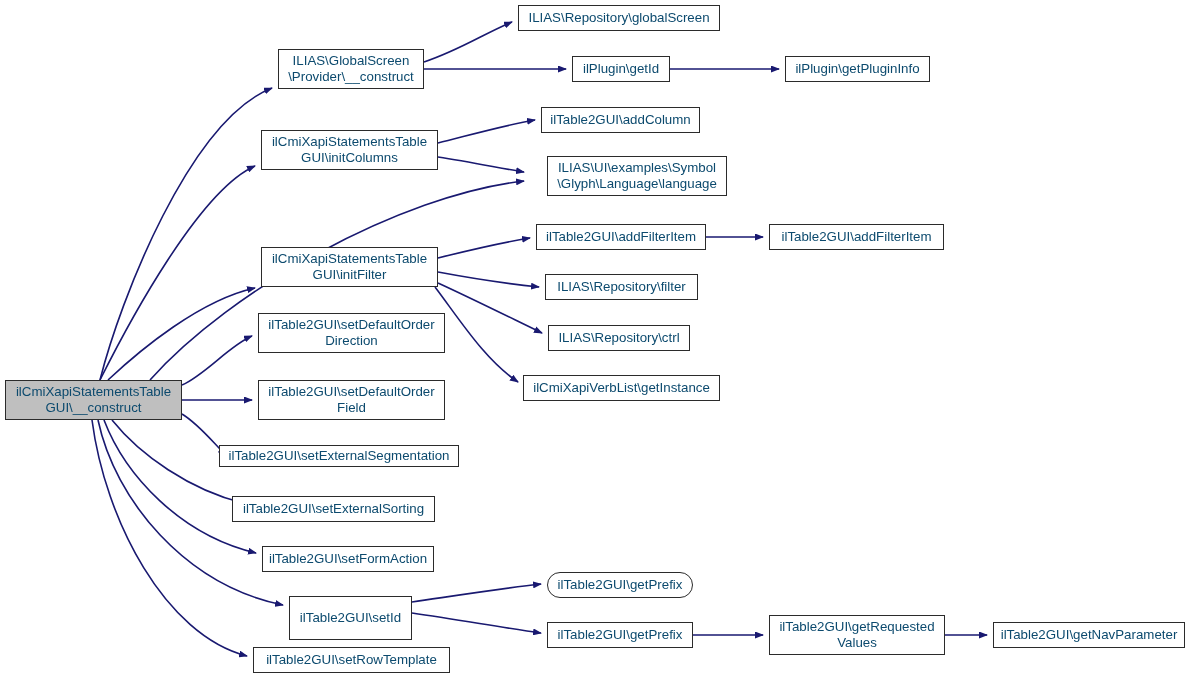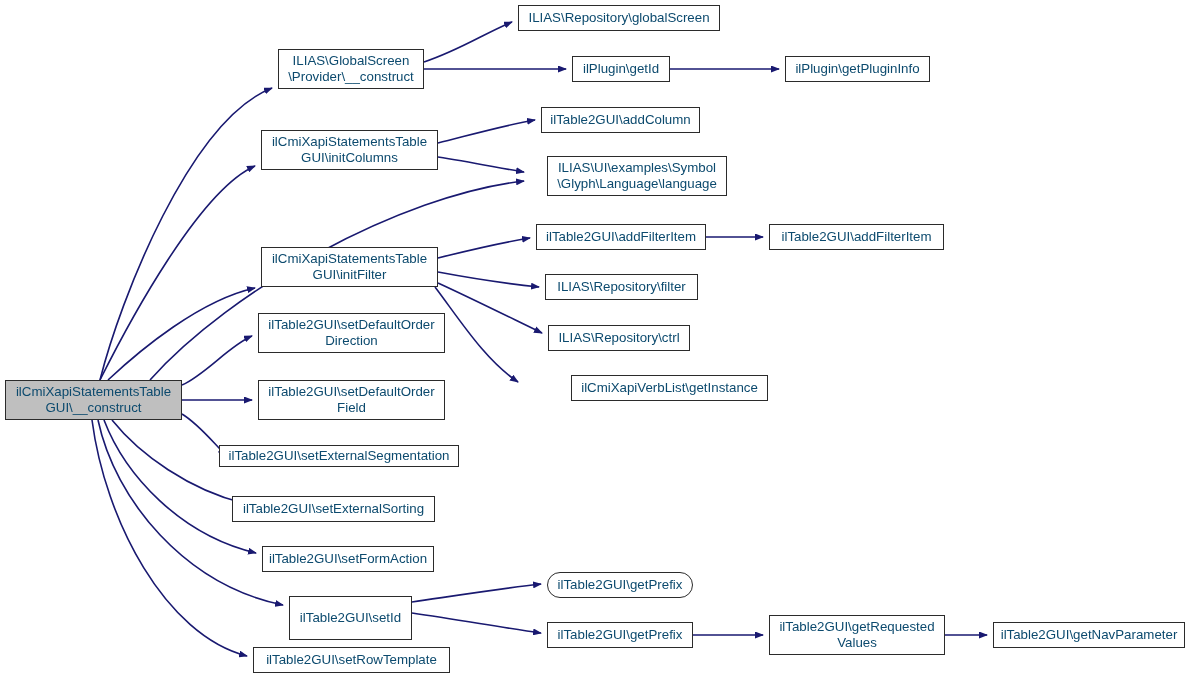--- a/index.html
+++ b/index.html
@@ -82,21 +82,21 @@
 GUI\initColumns</div>
       <div class="node" style="left: 541px; top: 107px; width: 159px; height: 26px;">ilTable2GUI\addColumn</div>
       <div class="node" style="left: 547px; top: 156px; width: 180px; height: 40px;">ILIAS\UI\examples\Symbol
 \Glyph\Language\language</div>
       <div class="node" style="left: 261px; top: 247px; width: 177px; height: 40px;">ilCmiXapiStatementsTable
 GUI\initFilter</div>
       <div class="node" style="left: 536px; top: 224px; width: 170px; height: 26px;">ilTable2GUI\addFilterItem</div>
       <div class="node" style="left: 769px; top: 224px; width: 175px; height: 26px;">ilTable2GUI\addFilterItem</div>
       <div class="node" style="left: 545px; top: 274px; width: 153px; height: 26px;">ILIAS\Repository\filter</div>
       <div class="node" style="left: 548px; top: 325px; width: 142px; height: 26px; text-align: right;">ILIAS\Repository\ctrl</div>
-      <div class="node" style="left: 523px; top: 375px; width: 197px; height: 26px; margin-left: 48px;">ilCmiXapiVerbList\getInstance</div>
+      <div class="node" style="left: 523px; top: 375px; width: 197px; height: 26px;">ilCmiXapiVerbList\getInstance</div>
       <div class="node" style="left: 258px; top: 313px; width: 187px; height: 40px;">ilTable2GUI\setDefaultOrder
 Direction</div>
       <div class="node" style="left: 258px; top: 380px; width: 187px; height: 40px;">ilTable2GUI\setDefaultOrder
 Field</div>
       <div class="node" style="left: 219px; top: 445px; width: 240px; height: 22px; text-align: right;">ilTable2GUI\setExternalSegmentation</div>
       <div class="node" style="left: 232px; top: 496px; width: 203px; height: 26px;">ilTable2GUI\setExternalSorting</div>
       <div class="node" style="left: 262px; top: 546px; width: 172px; height: 26px;">ilTable2GUI\setFormAction</div>
       <div class="node" style="left: 289px; top: 596px; width: 123px; height: 44px;">ilTable2GUI\setId</div>
       <div class="node" style="left: 253px; top: 647px; width: 197px; height: 26px;">ilTable2GUI\setRowTemplate</div>
       <div class="node" style="left: 547px; top: 572px; width: 146px; height: 26px; border-radius: 13px;">ilTable2GUI\getPrefix</div>

